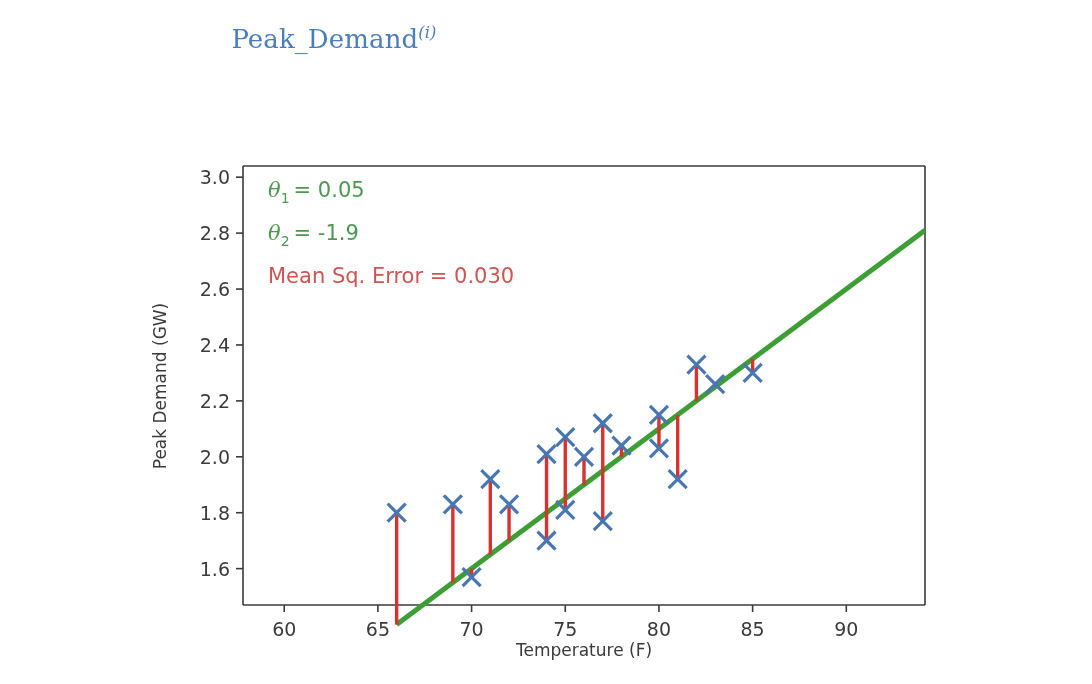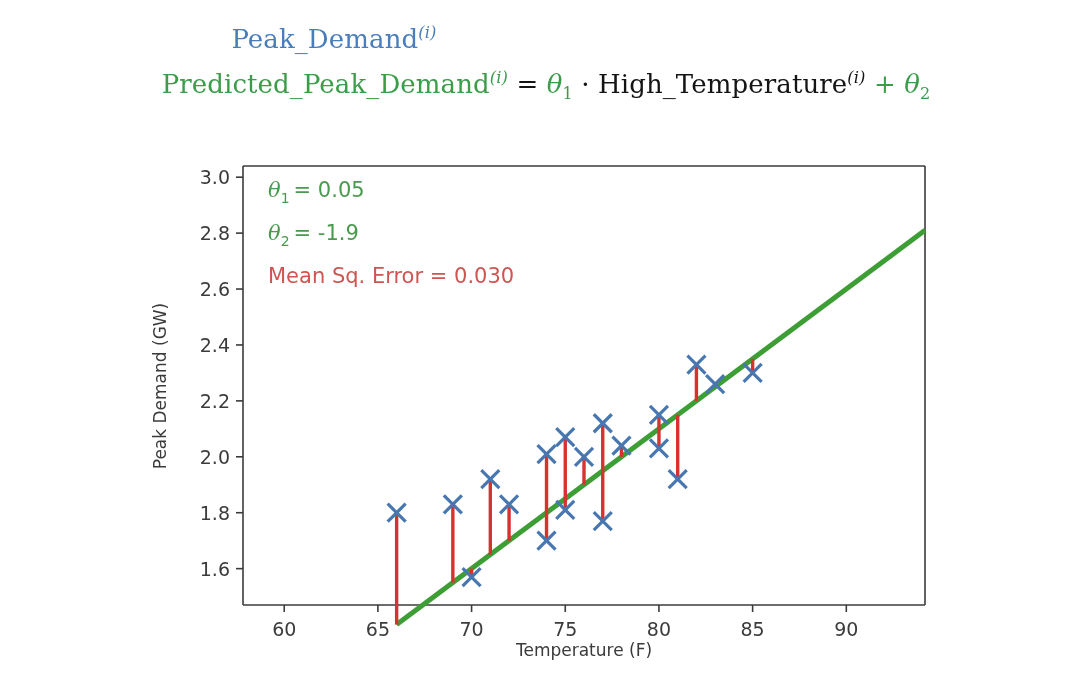--- a/index.html
+++ b/index.html
@@ -127,29 +127,20 @@
 </head>
 <body>
 
 <div id="root">
 
   <div class="equation-block">
     <div class="eq-line1">
       <span class="eq-line1-inner">
         <span>Peak_Demand</span><sup class="idx">(i)</sup>
       </span>
-    </div>
-    <div class="eq-line2">
-      <span class="grn">Predicted_Peak_Demand</span><sup class="idx grn">(i)</sup>
-      <span class="op">=</span>
-      <span class="grn theta">θ</span><sub class="sidx grn">1</sub>
-      <span class="op">·</span>
-      <span class="blk">High_Temperature</span><sup class="idx blk">(i)</sup>
-      <span class="grn">+</span>
-      <span class="grn theta">θ</span><sub class="sidx grn">2</sub>
     </div>
   </div>
 
   <div id="plot-area">
     <svg class="figure" id="fig" width="1092" height="554" viewBox="0 0 1092 554">
 
       <g>
         <path id="axis-left" class="axis-line" d="M 243 36 L 243 475"></path>
         <path id="axis-bottom" class="axis-line" d="M 243 475 L 925 475"></path>
         <path id="axis-right" class="axis-line" d="M 925 36 L 925 475"></path>

